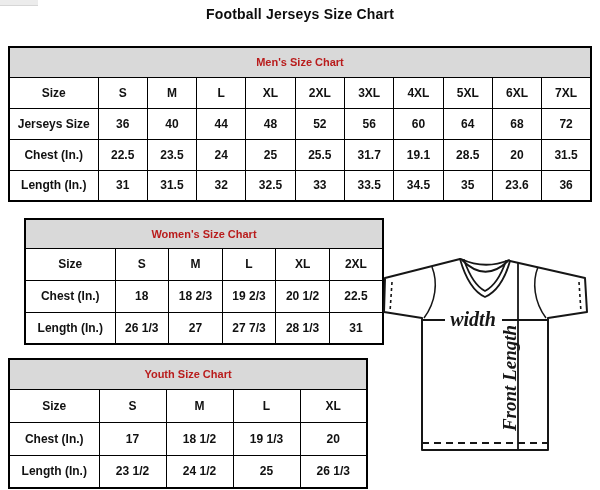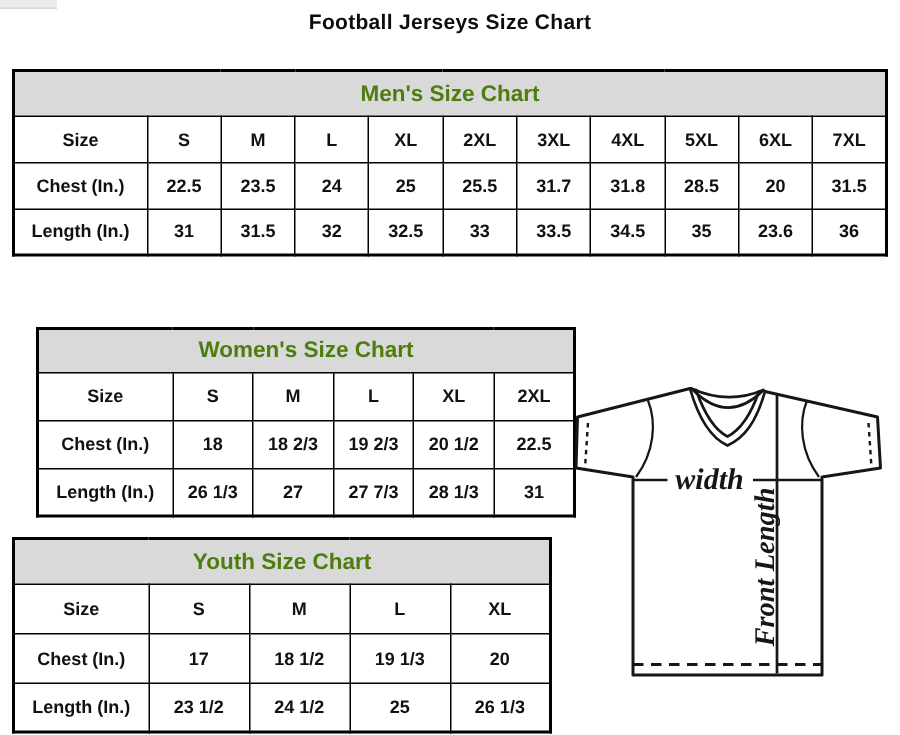--- a/index.html
+++ b/index.html
@@ -19,21 +19,21 @@
   table.size-table {
     position:absolute; border-collapse:collapse; table-layout:fixed;
     background:#fff; border:2px solid #000;
   }
   table.size-table td {
     border:1px solid #000; text-align:center; vertical-align:middle;
     font-weight:bold; font-size:12px; color:#111; padding:0;
     overflow:hidden; white-space:nowrap;
   }
   table.size-table td.chart-header {
-    background:#d9d9d9; font-size:15px; color:#4d7c0f;
+    background:#d9d9d9; font-size:11px; color:#b91c1c;
   }
   #mens-table   { left:8px;  top:46px;  width:584px; }
   #womens-table { left:8px;  top:218px; width:360px;margin-left:16px; }
   #youth-table  { left:8px;  top:358px; width:360px; }
   #mens-table tr          { height:31px; }
   #mens-table tr.hdr      { height:30px; }
   #womens-table tr        { height:32px; }
   #womens-table tr.hdr    { height:29px; }
   #youth-table tr         { height:33px; }
   #youth-table tr.hdr     { height:30px; }
@@ -67,28 +67,41 @@
           <td>L</td>
           <td>XL</td>
           <td>2XL</td>
           <td>3XL</td>
           <td>4XL</td>
           <td>5XL</td>
           <td>6XL</td>
           <td>7XL</td>
         </tr>
         <tr>
+          <td>Jerseys Size</td>
+          <td>36</td>
+          <td>40</td>
+          <td>44</td>
+          <td>48</td>
+          <td>52</td>
+          <td>56</td>
+          <td>60</td>
+          <td>64</td>
+          <td>68</td>
+          <td>72</td>
+        </tr>
+        <tr>
           <td>Chest (In.)</td>
           <td>22.5</td>
           <td>23.5</td>
           <td>24</td>
           <td>25</td>
           <td>25.5</td>
           <td>31.7</td>
-          <td>31.8</td>
+          <td>19.1</td>
           <td>28.5</td>
           <td>20</td>
           <td>31.5</td>
         </tr>
         <tr>
           <td>Length (In.)</td>
           <td>31</td>
           <td>31.5</td>
           <td>32</td>
           <td>32.5</td>

